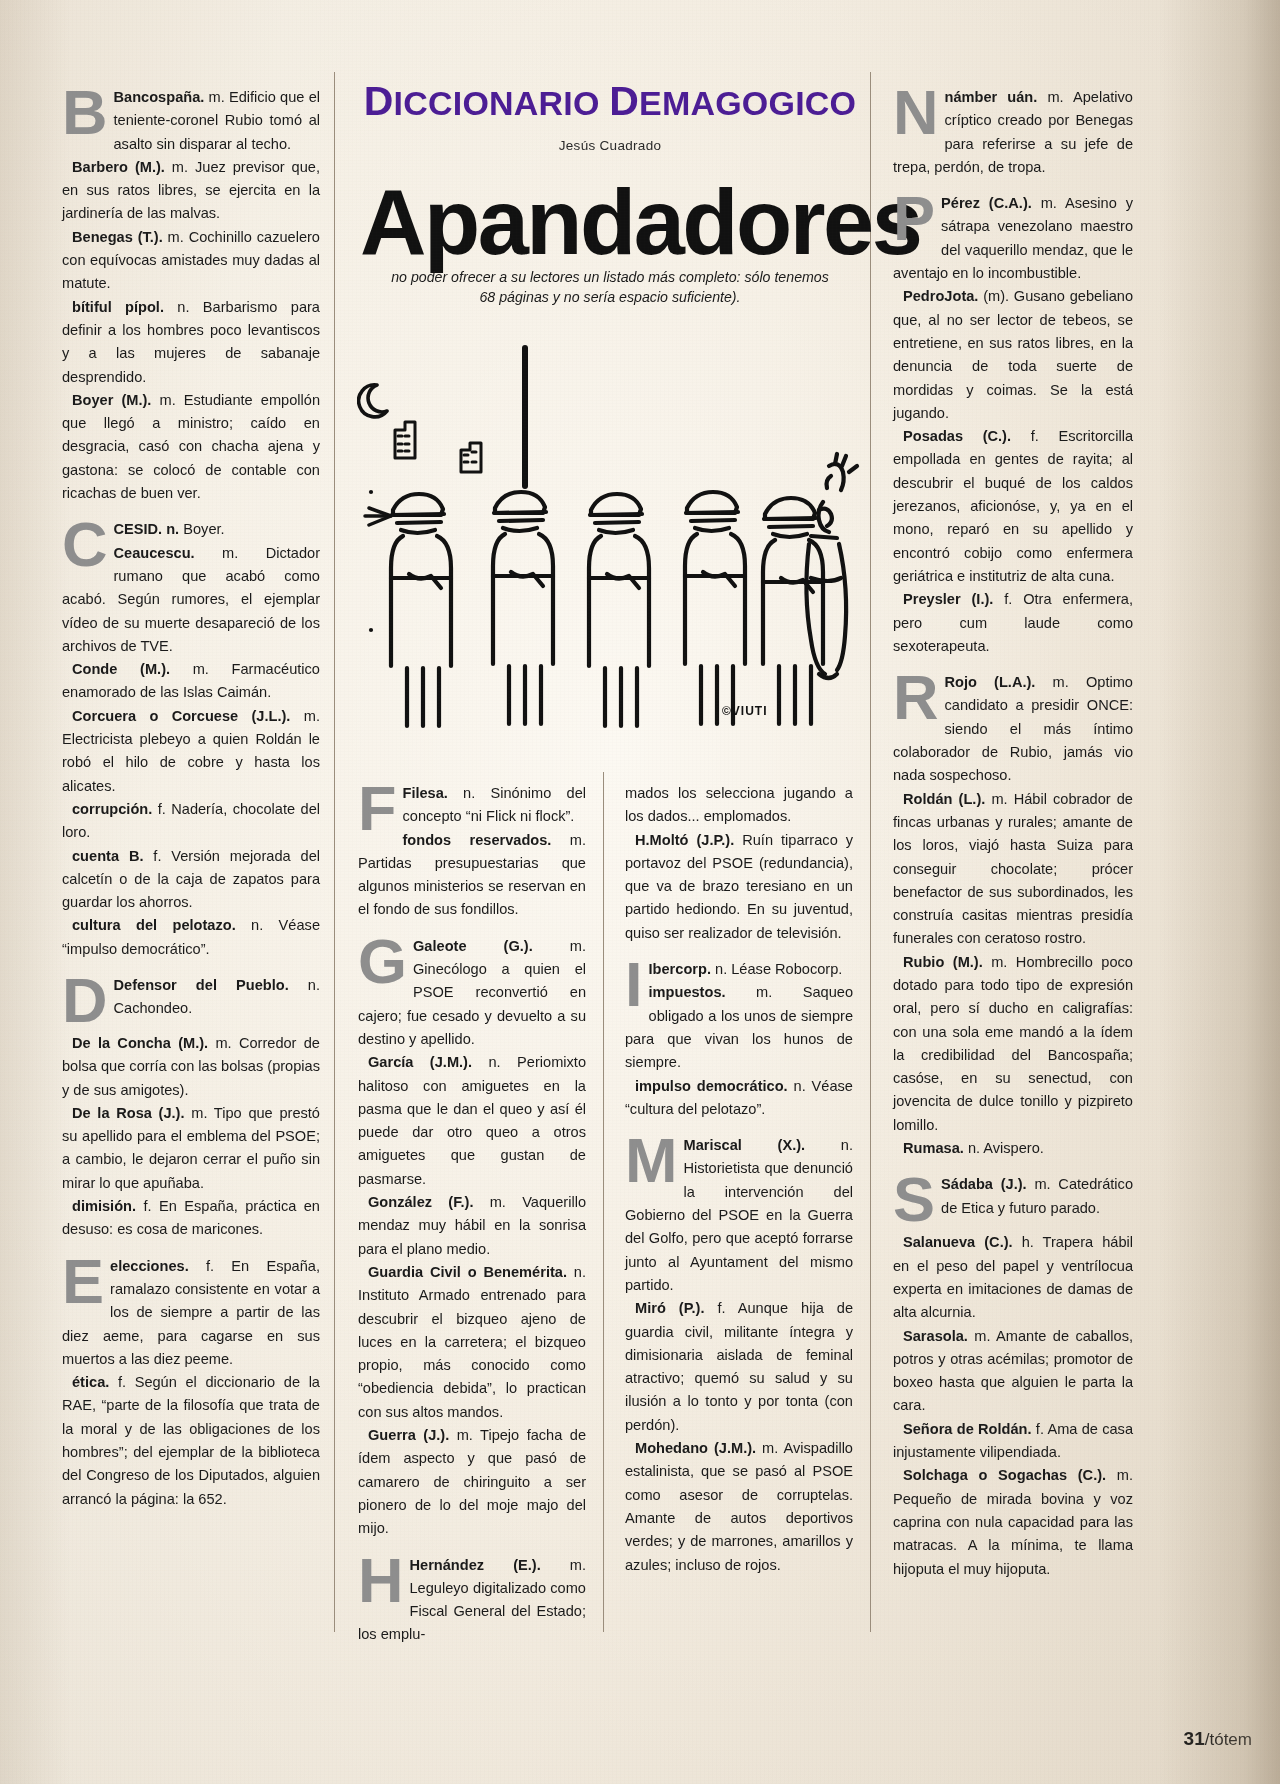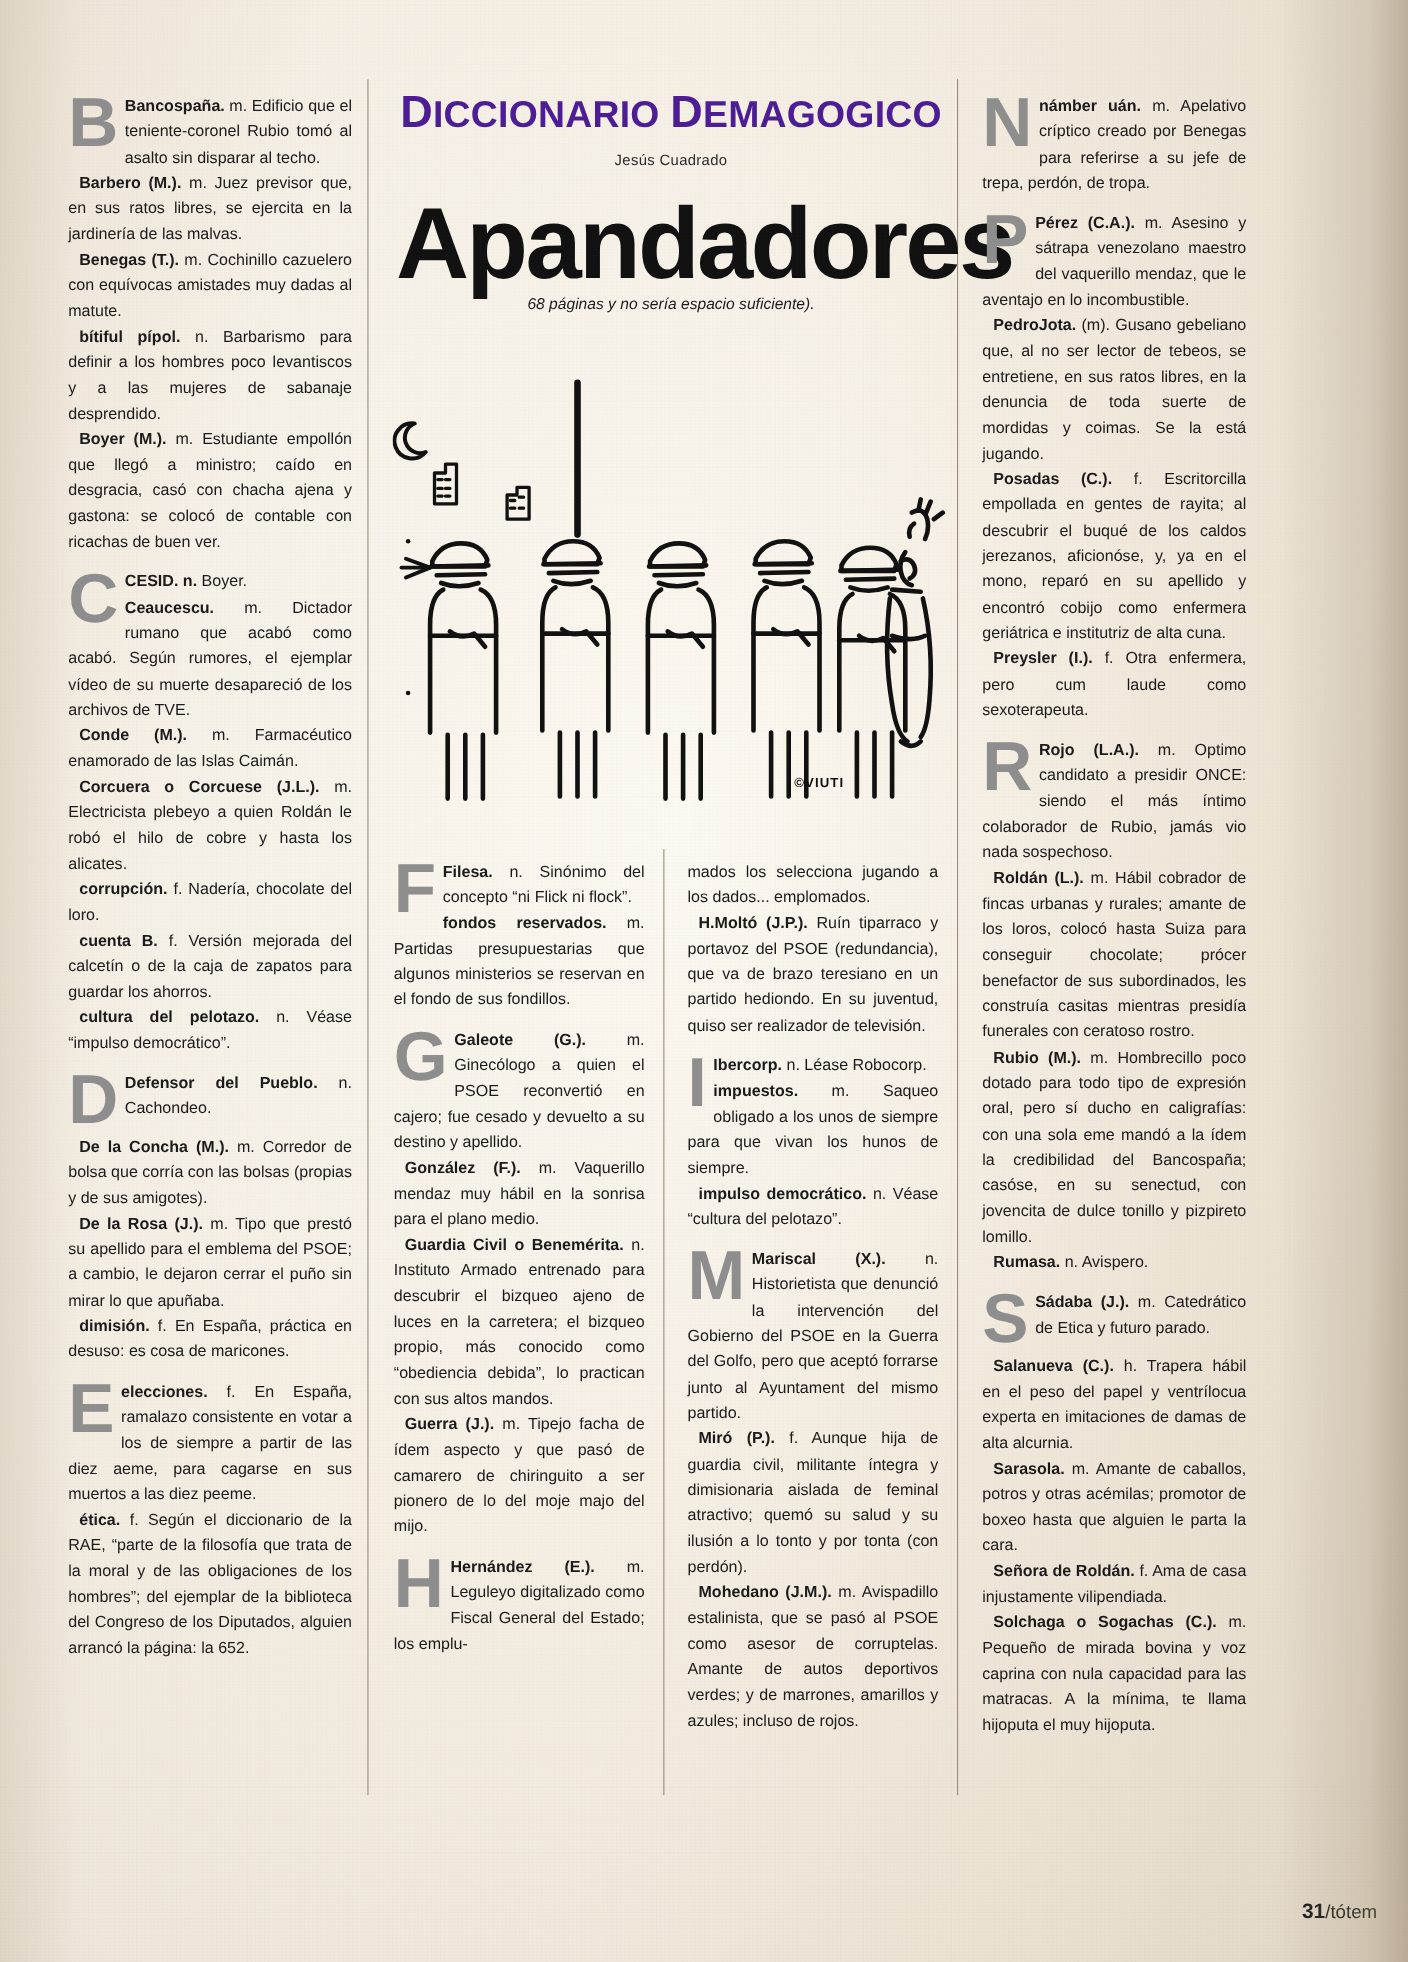--- a/index.html
+++ b/index.html
@@ -177,20 +177,21 @@
     <div class="vrule" style="left:541px; top:700px; height:860px;"></div>
     <div class="vrule" style="left:808px; height:1560px;"></div>
 
     <div class="masthead">
       <div class="kicker">
         <span class="big">D</span><span>ICCIONARIO</span>&nbsp;<span class="big">D</span><span>EMAGOGICO</span>
       </div>
       <div class="byline">Jesús Cuadrado</div>
       <div class="headline">Apandadores</div>
       <div class="editorsnote">
+        <div>no poder ofrecer a su lectores un listado más completo: sólo tenemos</div>
         <div>68 páginas y no sería espacio suficiente).</div>
       </div>
     </div>
 
     <div class="illo">
       <svg viewBox="0 0 510 400" width="510" height="400">
         <g fill="none" stroke="#111" stroke-width="4.2" stroke-linecap="round" stroke-linejoin="round">
 
           <path d="M20 55 a16 16 0 1 0 10 26 a13 13 0 1 1 -10 -26 Z" stroke-width="3.6"></path>
 
@@ -329,20 +330,21 @@
       <div class="dropcapblock">
         <span class="dropcap">F</span>
         <p class="noindent"><span class="term">Filesa.</span><span> n. Sinónimo del concepto “ni Flick ni flock”.</span></p>
         <p class="noindent"><span class="term">fondos reservados.</span><span> m. Partidas presupuestarias que algunos ministerios se reservan en el fondo de sus fondillos.</span></p>
       </div>
       <div class="spacer"></div>
       <div class="dropcapblock">
         <span class="dropcap">G</span>
         <p class="noindent"><span class="term">Galeote (G.).</span><span> m. Ginecólogo a quien el PSOE reconvertió en cajero; fue cesado y devuelto a su destino y apellido.</span></p>
       </div>
+      <p><span class="term">García (J.M.).</span><span> n. Periomixto halitoso con amiguetes en la pasma que le dan el queo y así él puede dar otro queo a otros amiguetes que gustan de pasmarse.</span></p>
       <p><span class="term">González (F.).</span><span> m. Vaquerillo mendaz muy hábil en la sonrisa para el plano medio.</span></p>
       <p><span class="term">Guardia Civil o Benemérita.</span><span> n. Instituto Armado entrenado para descubrir el bizqueo ajeno de luces en la carretera; el bizqueo propio, más conocido como “obediencia debida”, lo practican con sus altos mandos.</span></p>
       <p><span class="term">Guerra (J.).</span><span> m. Tipejo facha de ídem aspecto y que pasó de camarero de chiringuito a ser pionero de lo del moje majo del mijo.</span></p>
       <div class="spacer"></div>
       <div class="dropcapblock">
         <span class="dropcap">H</span>
         <p class="noindent"><span class="term">Hernández (E.).</span><span> m. Leguleyo digitalizado como Fiscal General del Estado; los emplu-</span></p>
       </div>
     </div>
 
@@ -376,21 +378,21 @@
         <p class="noindent"><span class="term">Pérez (C.A.).</span><span> m. Asesino y sátrapa venezolano maestro del vaquerillo mendaz, que le aventajo en lo incombustible.</span></p>
       </div>
       <p><span class="term">PedroJota.</span><span> (m). Gusano gebeliano que, al no ser lector de tebeos, se entretiene, en sus ratos libres, en la denuncia de toda suerte de mordidas y coimas. Se la está jugando.</span></p>
       <p><span class="term">Posadas (C.).</span><span> f. Escritorcilla empollada en gentes de rayita; al descubrir el buqué de los caldos jerezanos, aficionóse, y, ya en el mono, reparó en su apellido y encontró cobijo como enfermera geriátrica e institutriz de alta cuna.</span></p>
       <p><span class="term">Preysler (I.).</span><span> f. Otra enfermera, pero cum laude como sexoterapeuta.</span></p>
       <div class="spacer"></div>
       <div class="dropcapblock">
         <span class="dropcap">R</span>
         <p class="noindent"><span class="term">Rojo (L.A.).</span><span> m. Optimo candidato a presidir ONCE: siendo el más íntimo colaborador de Rubio, jamás vio nada sospechoso.</span></p>
       </div>
-      <p><span class="term">Roldán (L.).</span><span> m. Hábil cobrador de fincas urbanas y rurales; amante de los loros, colocó hasta Suiza para conseguir chocolate; prócer benefactor de sus subordinados, les construía casitas mientras presidía funerales con ceratoso rostro.</span></p>
+      <p><span class="term">Roldán (L.).</span><span> m. Hábil cobrador de fincas urbanas y rurales; amante de los loros, viajó hasta Suiza para conseguir chocolate; prócer benefactor de sus subordinados, les construía casitas mientras presidía funerales con ceratoso rostro.</span></p>
       <p><span class="term">Rubio (M.).</span><span> m. Hombrecillo poco dotado para todo tipo de expresión oral, pero sí ducho en caligrafías: con una sola eme mandó a la ídem la credibilidad del Bancospaña; casóse, en su senectud, con jovencita de dulce tonillo y pizpireto lomillo.</span></p>
       <p><span class="term">Rumasa.</span><span> n. Avispero.</span></p>
       <div class="spacer"></div>
       <div class="dropcapblock">
         <span class="dropcap">S</span>
         <p class="noindent"><span class="term">Sádaba (J.).</span><span> m. Catedrático de Etica y futuro parado.</span></p>
       </div>
       <p><span class="term">Salanueva (C.).</span><span> h. Trapera hábil en el peso del papel y ventrílocua experta en imitaciones de damas de alta alcurnia.</span></p>
       <p><span class="term">Sarasola.</span><span> m. Amante de caballos, potros y otras acémilas; promotor de boxeo hasta que alguien le parta la cara.</span></p>
       <p><span class="term">Señora de Roldán.</span><span> f. Ama de casa injustamente vilipendiada.</span></p>

